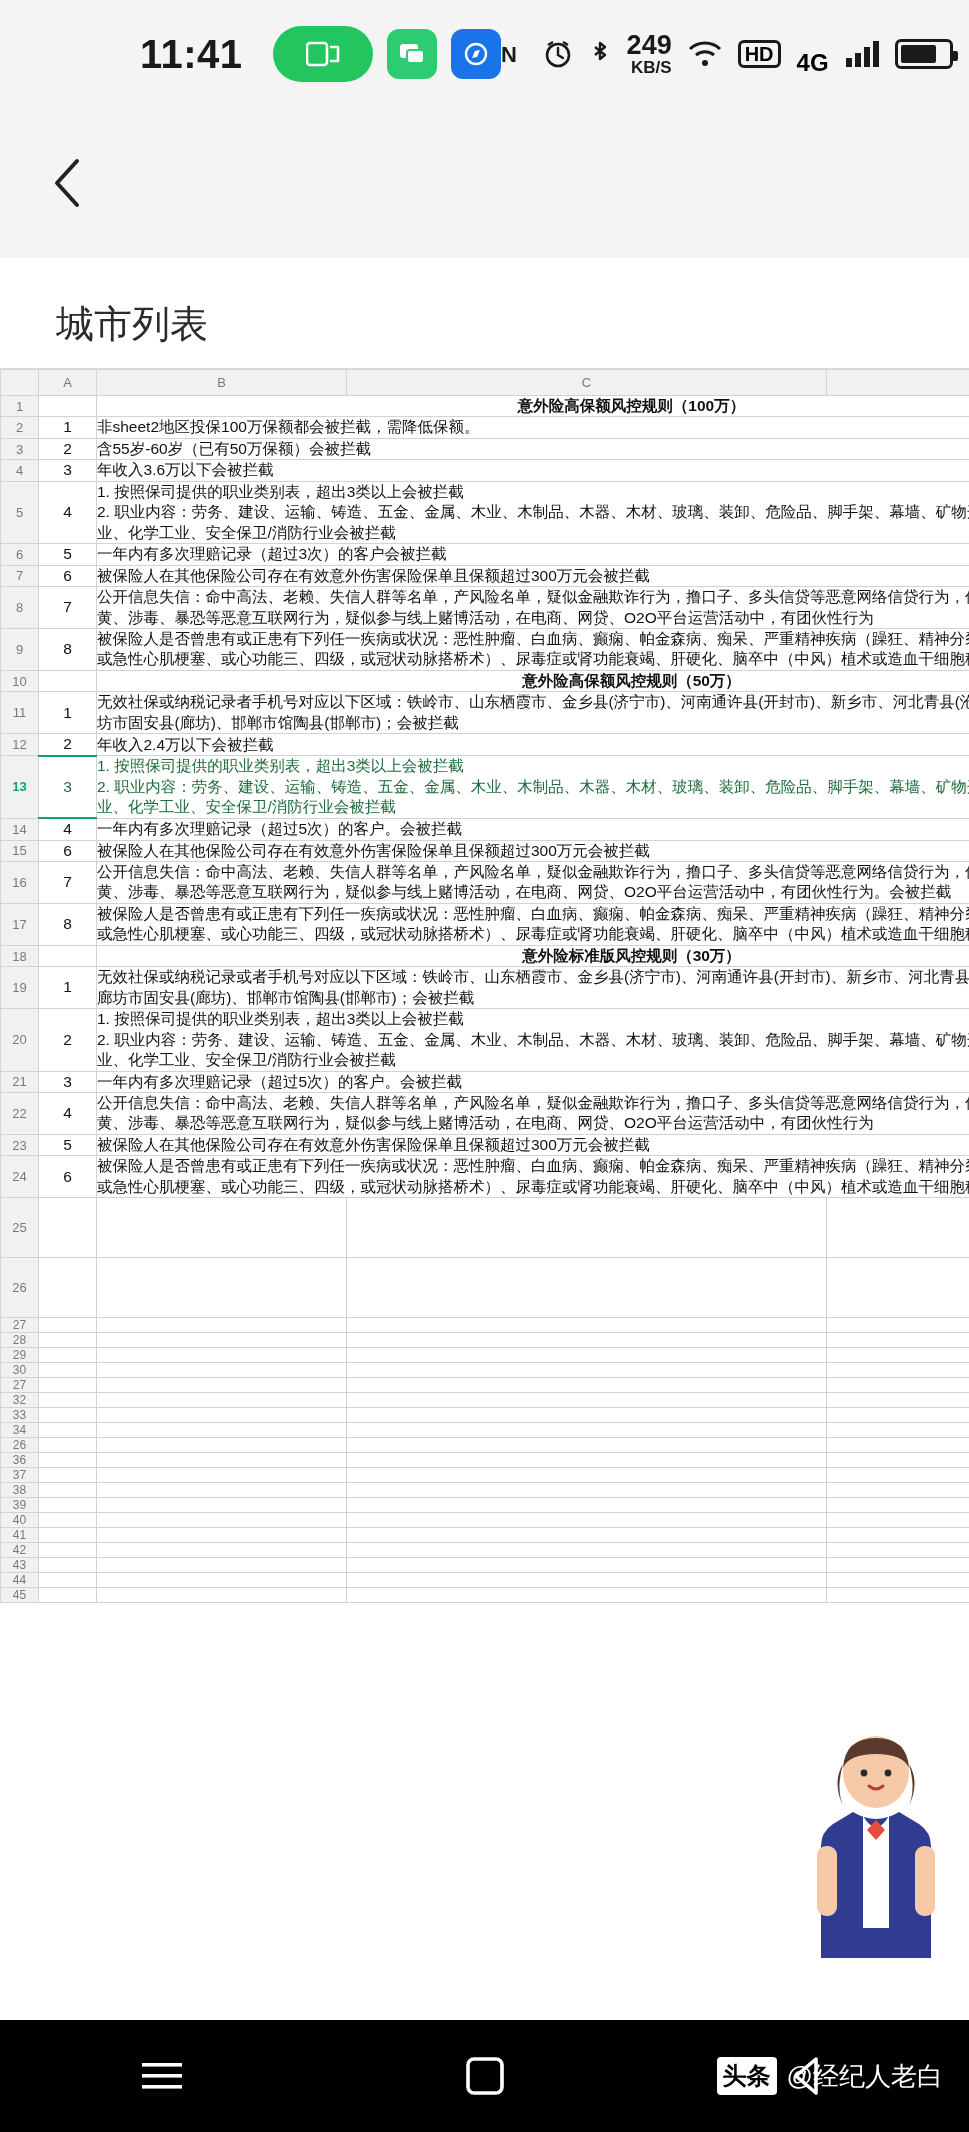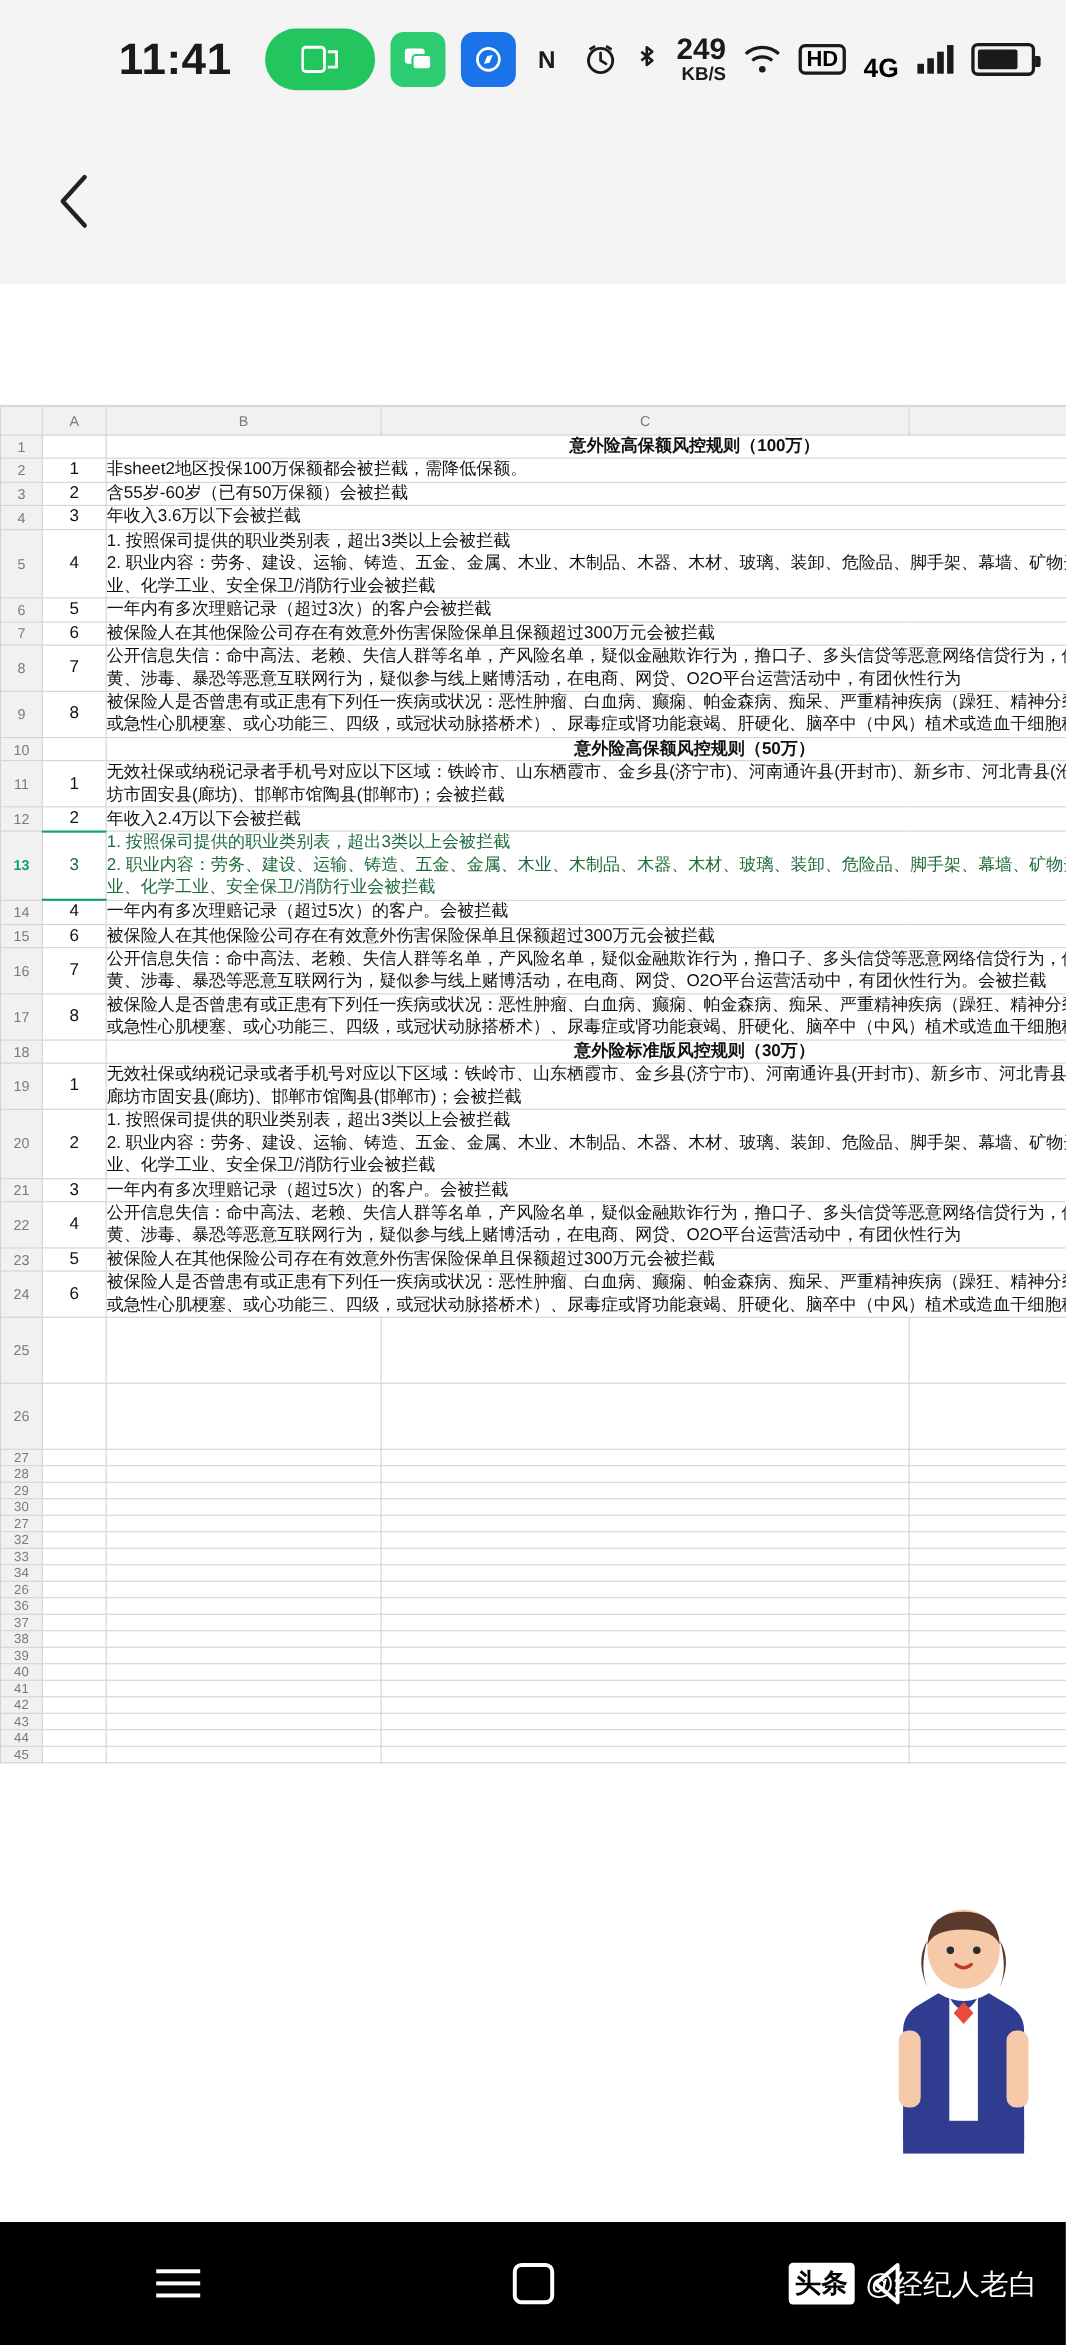--- a/index.html
+++ b/index.html
@@ -25,21 +25,21 @@
     display: flex;
     align-items: center;
     padding: 0 28px;
     flex: 0 0 auto;
   }
   .status-time {
     font-size: 40px;
     font-weight: bold;
     color: #1a1a1a;
     letter-spacing: 0.5px;
-    margin-left: 80px;
+    margin-left: 112px;
   }
   .status-pills { display: flex; align-items: center; gap: 14px; margin-left: 30px; }
   .pill-green {
     width: 100px; height: 56px; border-radius: 28px;
     background: #22c55e; display: flex; align-items: center; justify-content: center;
   }
   .pill-sq {
     width: 50px; height: 50px; border-radius: 12px;
     display: flex; align-items: center; justify-content: center;
   }
@@ -272,20 +272,21 @@
 
   <div class="topnav">
     <div class="back-chevron">
       <svg width="40" height="56" viewBox="0 0 40 56">
           <path d="M28 6 L8 28 L28 50" fill="none" stroke="#222" stroke-width="4" stroke-linecap="round" stroke-linejoin="round"></path>
         </svg>
     </div>
   </div>
 
   <div class="sheet-tabs">
+    <div class="sheet-tab">城市列表</div>
   </div>
 
   <div class="sheet-wrap">
     <table class="grid">
       <tbody>
           <tr>
         <th class="corner colhead"></th>
         <th class="colhead cell-b">A</th>
         <th class="colhead" style="width:250px">B</th>
         <th class="colhead" style="width:480px">C</th>

